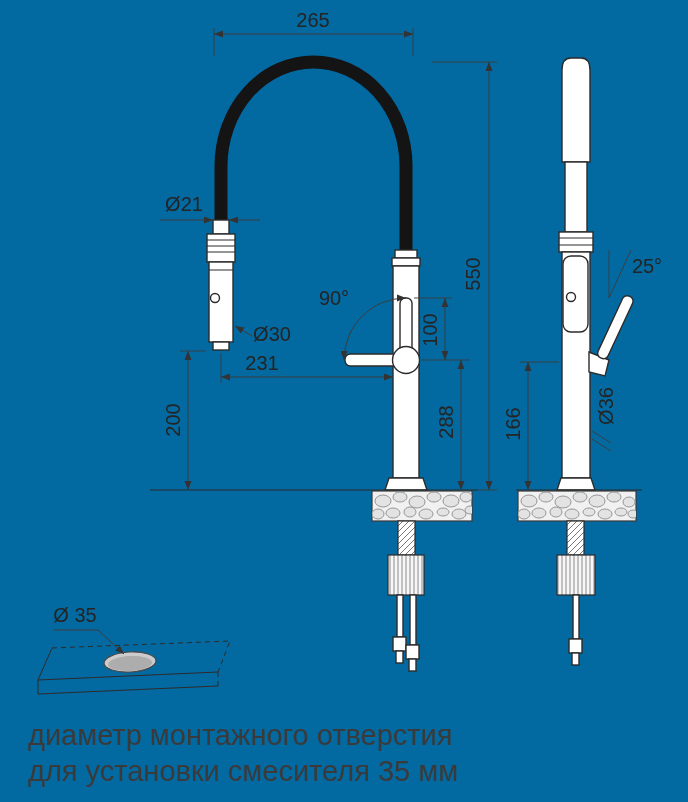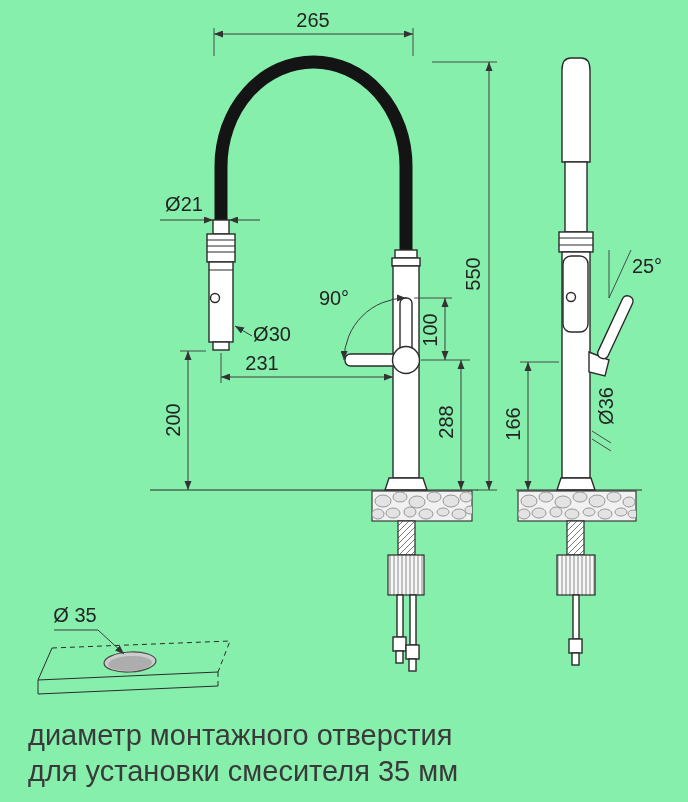--- a/index.html
+++ b/index.html
@@ -1,16 +1,16 @@
 <!DOCTYPE html>
 <html><head>
 <meta charset="utf-8">
 <style>
   html,body{margin:0;padding:0;background:#ffffff;}
-  .canvas{width:688px;height:802px;background:#86efac;position:relative;overflow:hidden;}
+  .canvas{width:688px;height:802px;background:#0369a1;position:relative;overflow:hidden;}
   .obj{fill:#ffffff;stroke:#2b2b2b;stroke-width:1.4;}
   .objline{stroke:#2b2b2b;stroke-width:1;fill:none;}
   .hose{stroke:#141414;stroke-width:13;fill:none;}
   .dim{stroke:#3c3c3c;stroke-width:1;fill:none;}
   .ext{stroke:#3c3c3c;stroke-width:0.9;fill:none;}
   .dimtext{font-family:"Liberation Sans",sans-serif;font-size:20px;fill:#242424;}
   .caption-text{font-family:"Liberation Sans",sans-serif;font-size:29px;fill:#3a3a3a;}
   .plate{fill:#f1f1f1;stroke:#3a3a3a;stroke-width:1.2;}
   .peb{fill:#e3e3e3;stroke:#979797;stroke-width:1;}
   .dashed{stroke-dasharray:5 4;}

